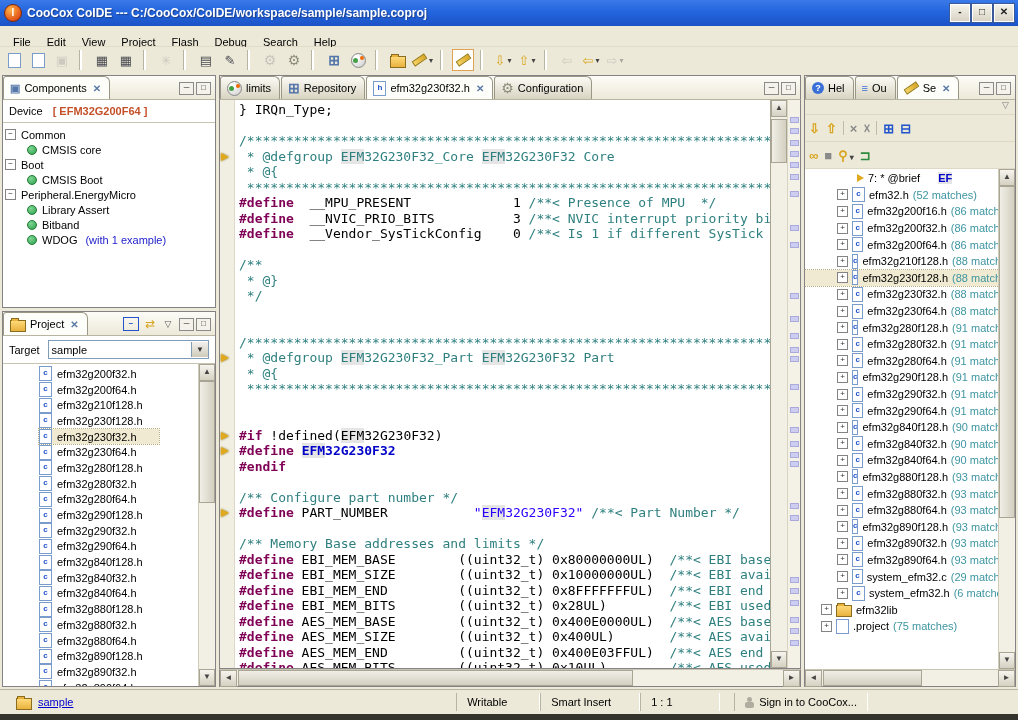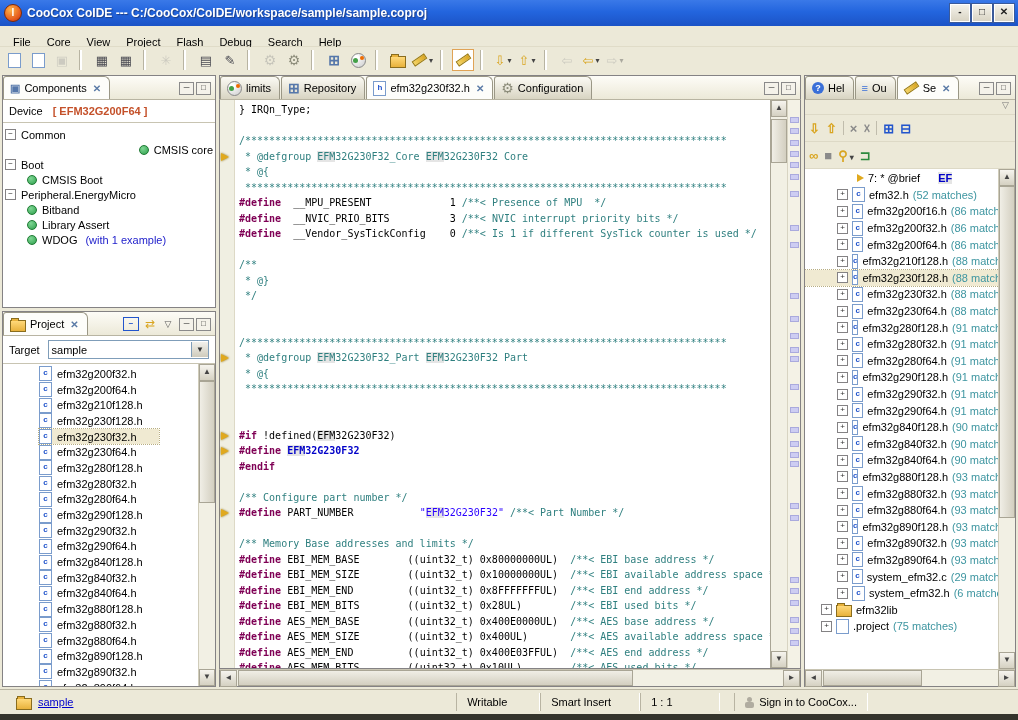--- a/index.html
+++ b/index.html
@@ -64,21 +64,21 @@
   .frow{display:flex;align-items:center;gap:5px;height:15.7px;white-space:nowrap;}
   .frow.sel{background:#f0ead2;outline:1px dotted #b8ae82;width:120px;}
   .vscroll{position:absolute;right:0;top:0;bottom:0;width:16px;background:#f2f0e4;border-left:1px solid #d0ccba;display:flex;flex-direction:column;}
   .sbtn{height:15px;background:linear-gradient(180deg,#f6f4ee,#d5d1c2);border:1px solid #a9a595;font-size:8px;text-align:center;line-height:14px;color:#444;flex:0 0 auto;}
   .sthumb{background:linear-gradient(90deg,#f0eee6,#d3cfc0);border:1px solid #a9a595;margin:0;}
   .strack{flex:1;position:relative;}
   
   .edit-body{flex:1;display:flex;min-height:0;border:1px solid #848284;border-top:none;background:#fff;position:relative;}
   .gutter{width:14px;background:#f0efe2;border-right:1px solid #ddd9c6;flex:0 0 auto;position:relative;}
   .gmark{position:absolute;left:1px;width:0;height:0;border-top:4px solid transparent;border-bottom:4px solid transparent;border-left:8px solid #e0a91e;filter:drop-shadow(0 0 1px #8a6a00);}
-  .code{flex:1;min-width:0;overflow:hidden;font-family:"DejaVu Sans Mono",monospace;font-size:10px;padding:2px 0 10px 4px;}
+  .code{flex:1;min-width:0;overflow:hidden;font-family:"DejaVu Sans Mono",monospace;font-size:13px;padding:2px 0 10px 4px;}
   .cline{height:15.5px;line-height:15.5px;white-space:pre;}
   .c{color:#2e7f7f;} .d{color:#7f0055;font-weight:bold;} .b{color:#0000c8;font-weight:bold;} .s{color:#2a00ff;} .p{color:#000;}
   .h{background:#e5e5e5;}
   .overview{width:12px;background:#f4f2e6;border-left:1px solid #d8d4c2;flex:0 0 auto;position:relative;}
   .omark{position:absolute;left:2px;width:7px;height:4px;background:#cdcdf2;border:1px solid #aaaadd;}
   .hscroll{height:16px;background:#f2f0e4;border:1px solid #848284;border-top:1px solid #c8c4b2;display:flex;flex:0 0 auto;}
   .hthumb{background:linear-gradient(180deg,#f0eee6,#d3cfc0);border:1px solid #a9a595;}
   
   .chevrow{height:14px;display:flex;justify-content:flex-end;padding-right:6px;color:#777;font-size:9px;background:#ece9d8;border-bottom:1px solid #ddd9c6;}
   .srtools{background:#ece9d8;padding:3px 4px;display:flex;align-items:center;gap:6px;border-bottom:1px solid #ddd9c6;height:20px;}
@@ -112,21 +112,21 @@
     <div class="title-text">CooCox CoIDE --- C:/CooCox/CoIDE/workspace/sample/sample.coproj</div>
     <div class="winbtns">
       <div class="winbtn">-</div>
       <div class="winbtn">□</div>
       <div class="winbtn">✕</div>
     </div>
   </div>
 
   <div class="menubar" id="menubar">
       <div class="menu-item">File</div>
-      <div class="menu-item">Core</div>
+      <div class="menu-item">Edit</div>
       <div class="menu-item">View</div>
       <div class="menu-item">Project</div>
       <div class="menu-item">Flash</div>
       <div class="menu-item">Debug</div>
       <div class="menu-item">Search</div>
       <div class="menu-item">Help</div>
     </div>
 
   <div class="toolbar" id="toolbar">
       <div class="tbtn">
@@ -225,43 +225,43 @@
         </div>
         <div class="device-row">
           <span>Device</span>
           <span class="device-val">[ EFM32G200F64 ]</span>
         </div>
         <div class="tree" id="comp-tree">
             <div class="tnode">
               <span class="expander">−</span>
               <span>Common</span>
             </div>
-            <div class="tnode" style="padding-left: 22px; justify-content: flex-end;">
+            <div class="tnode" style="padding-left: 22px;">
               <span class="gdot"></span>
               <span>CMSIS core</span>
             </div>
             <div class="tnode">
               <span class="expander">−</span>
               <span>Boot</span>
             </div>
             <div class="tnode" style="padding-left: 22px;">
               <span class="gdot"></span>
               <span>CMSIS Boot</span>
             </div>
             <div class="tnode">
               <span class="expander">−</span>
               <span>Peripheral.EnergyMicro</span>
             </div>
             <div class="tnode" style="padding-left: 22px;">
               <span class="gdot"></span>
-              <span>Bitband</span>
+              <span>Library Assert</span>
             </div>
             <div class="tnode" style="padding-left: 22px;">
               <span class="gdot"></span>
-              <span>Library Assert</span>
+              <span>Bitband</span>
             </div>
             <div class="tnode" style="padding-left: 22px;">
               <span class="gdot"></span>
               <span>WDOG</span>
               <span class="tsuffix">(with 1 example)</span>
             </div>
           </div>
       </div>
 
       <div class="panel" style="flex:1;">

